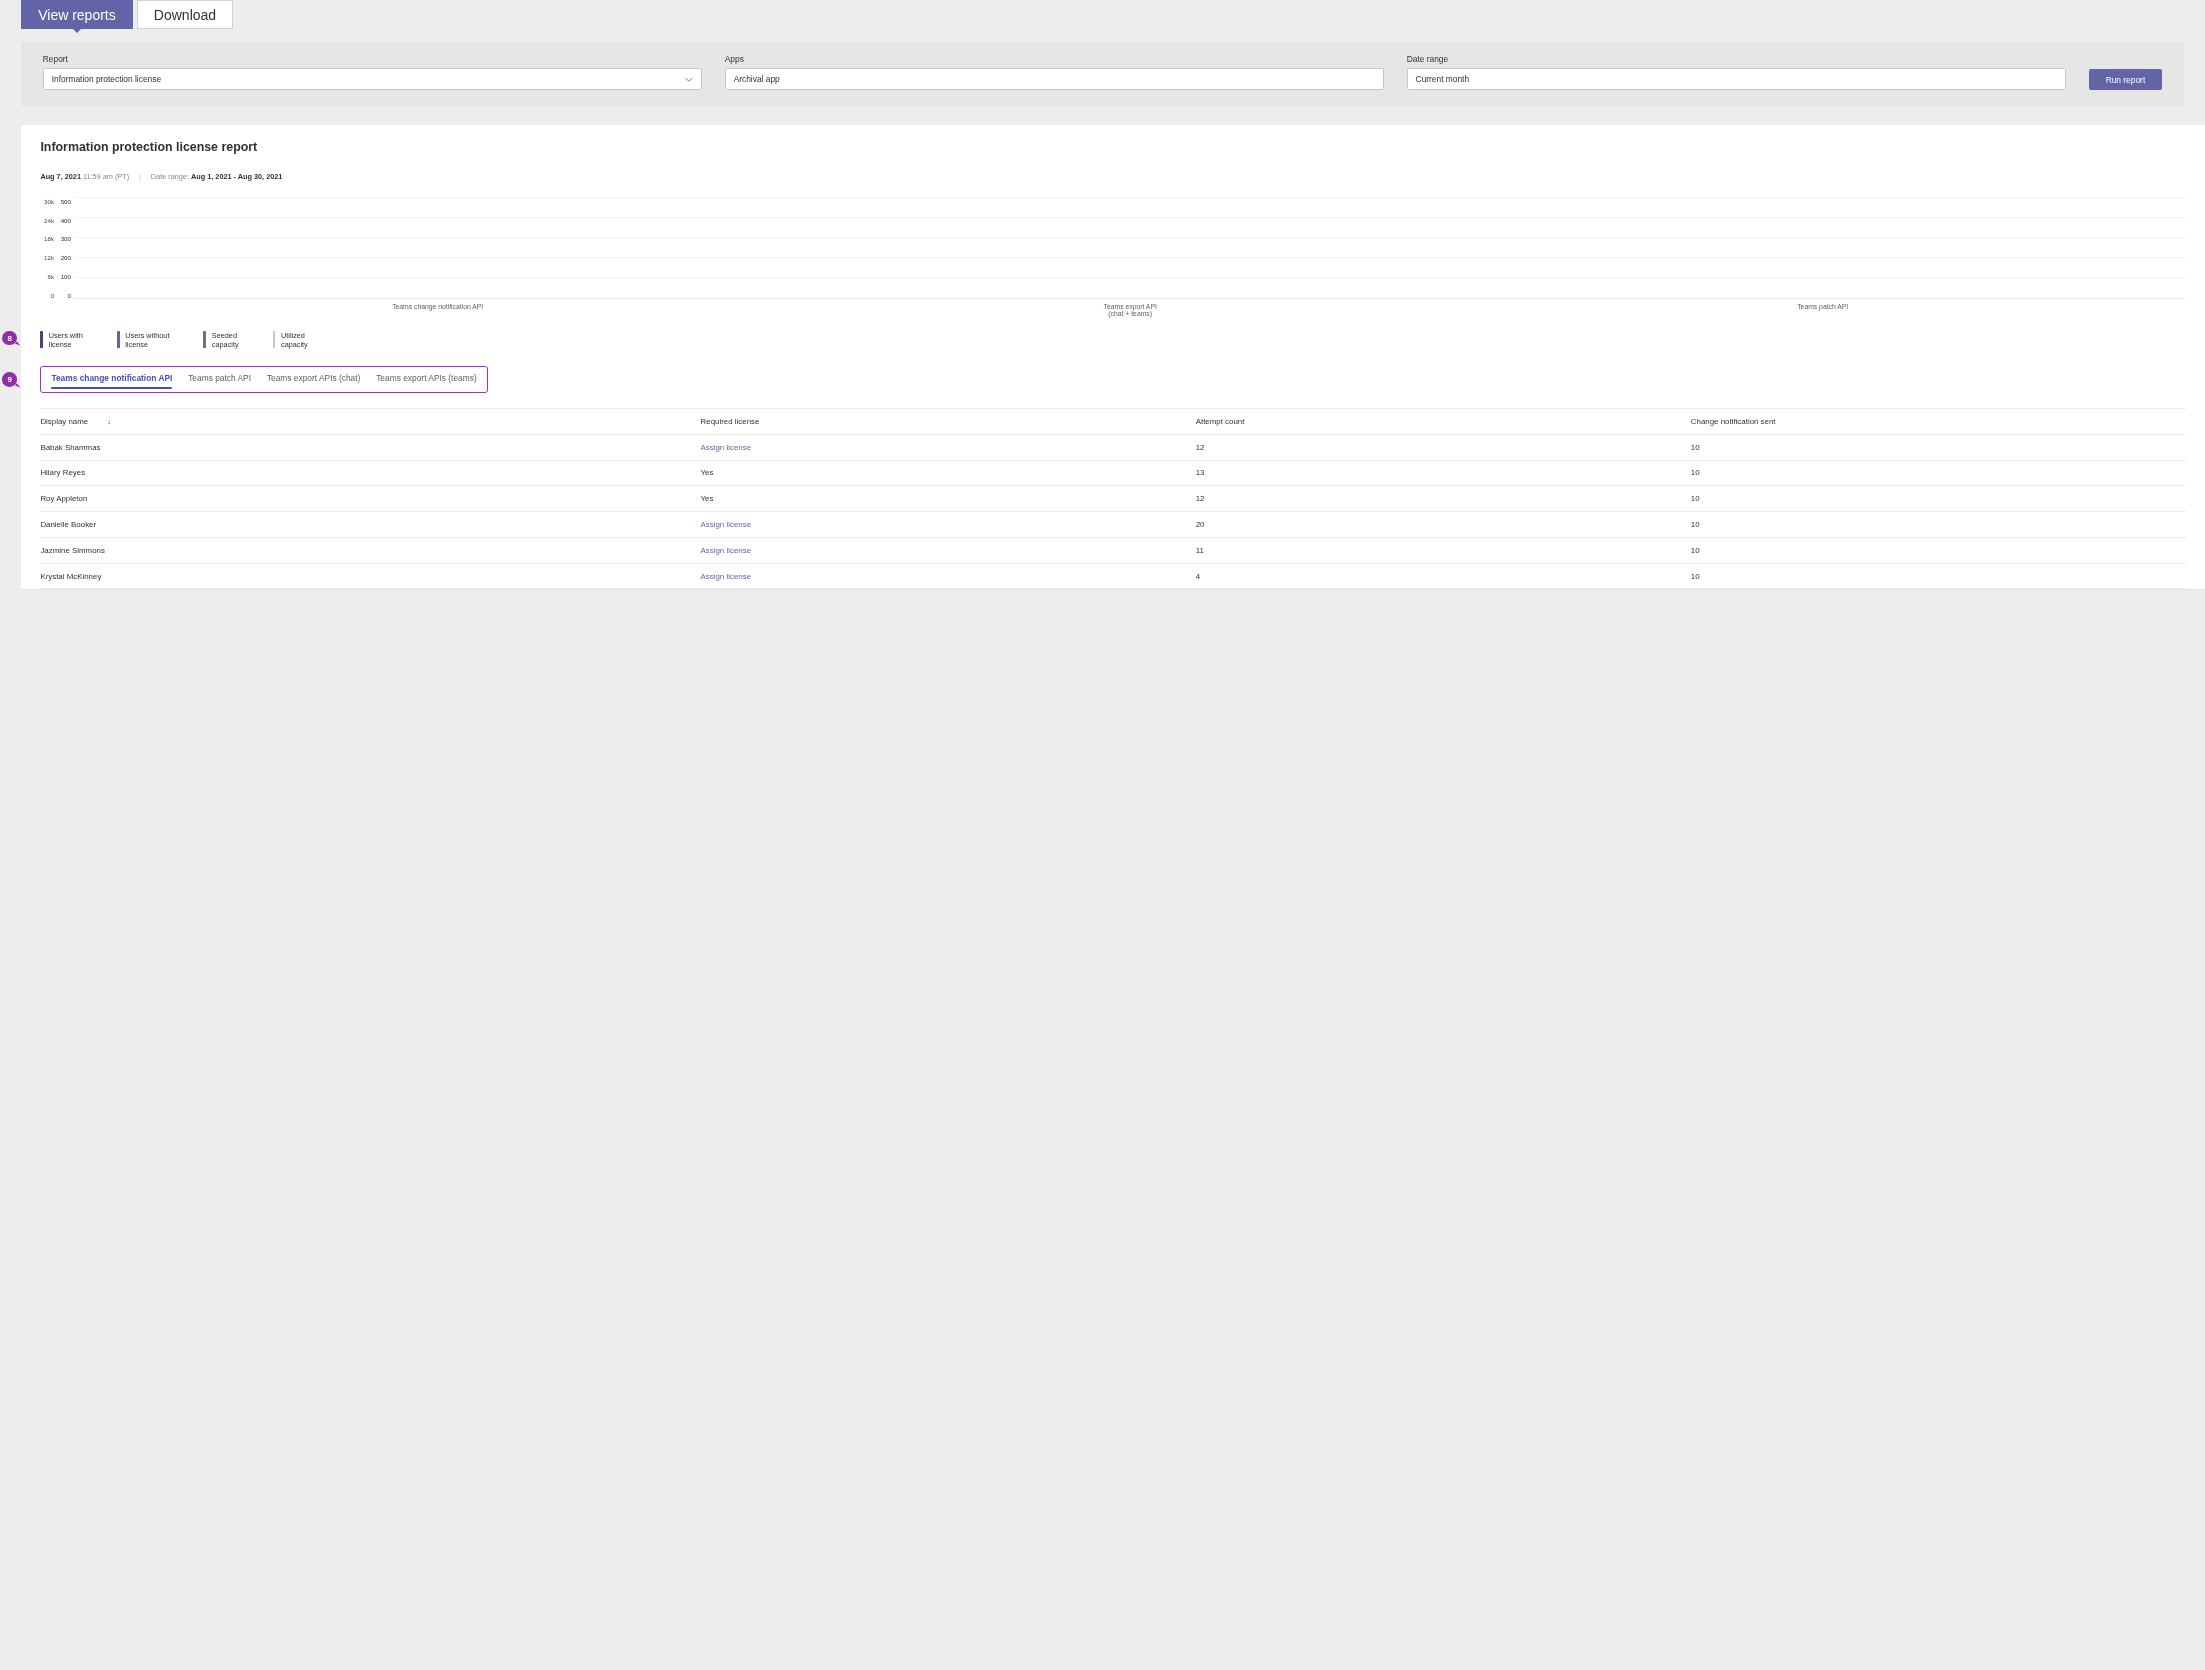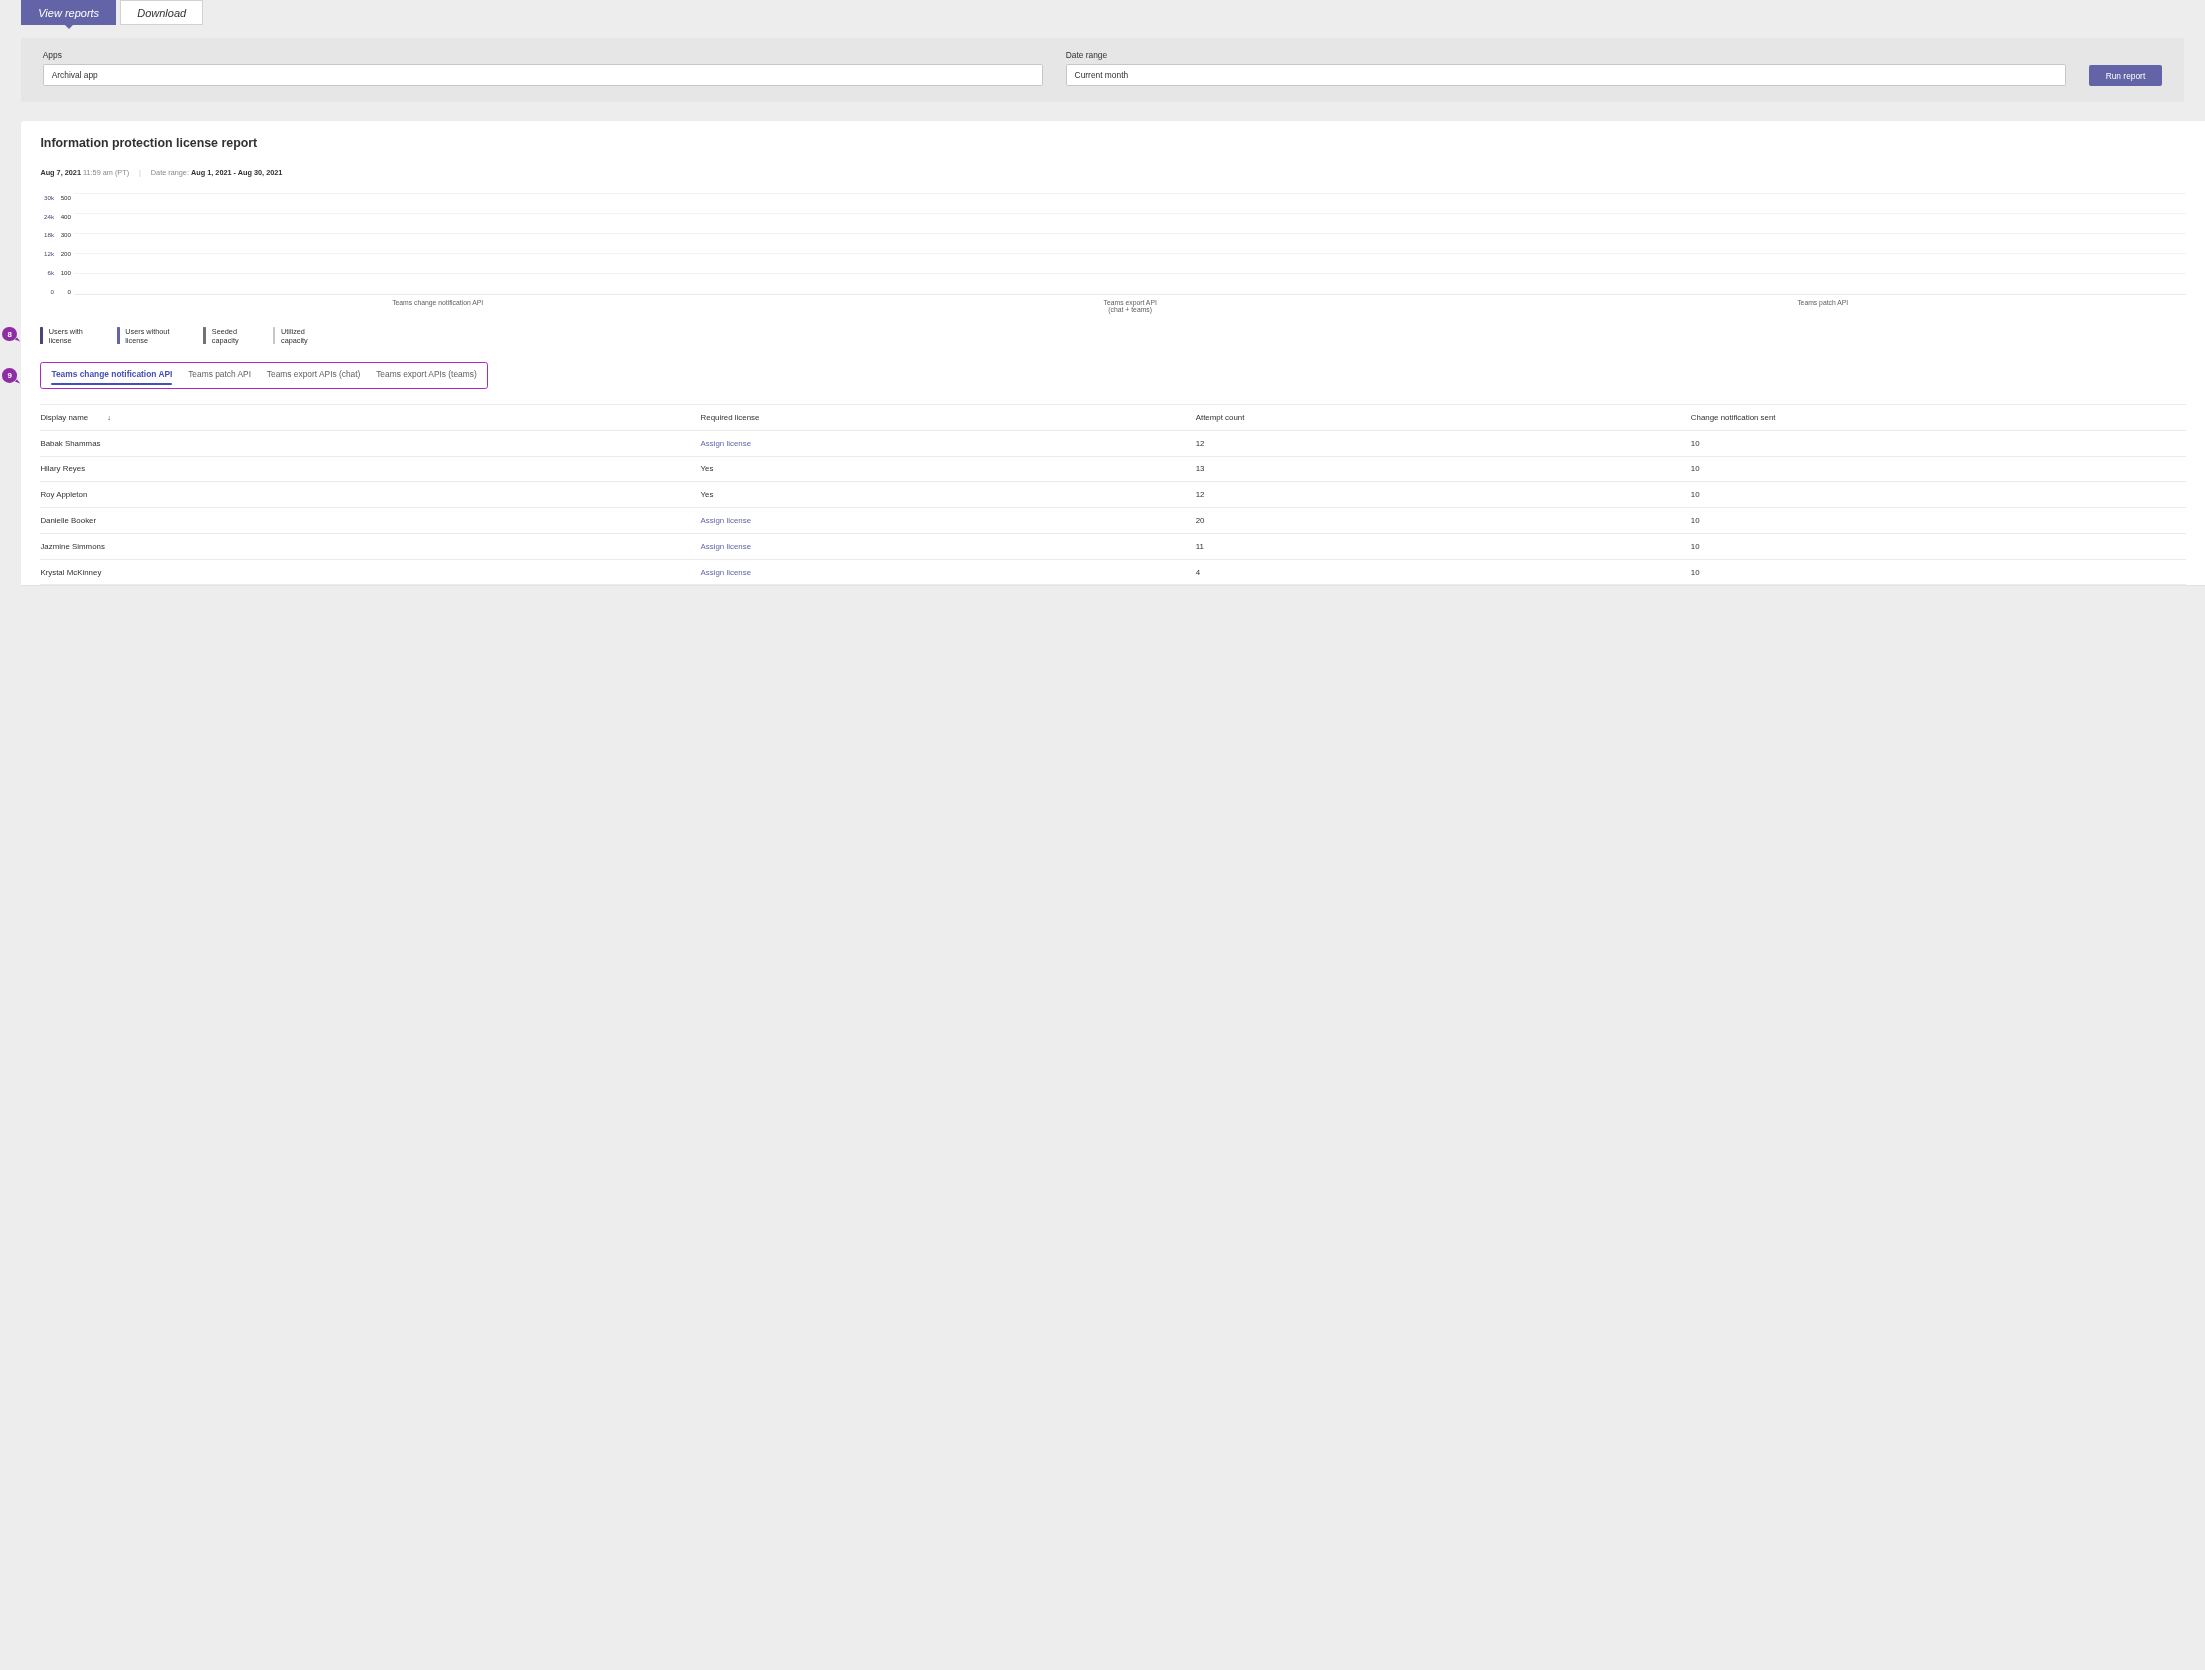--- a/index.html
+++ b/index.html
@@ -12,26 +12,25 @@
   .page { padding: 0 0 22.5px 0; }
 
   
   .top-tabs {
     display: flex;
     gap: 4.5px;
     padding: 0 0 0 21.4px;
   }
   .top-tab {
     padding: 5.6px 15.8px;
-    font-size: 11px;
+    font-size: 14px;
     background: #fff;
     border: 0.6px solid #d1d1d1;
     cursor: pointer;
     position: relative;
-    font-style: italic;
   }
   .top-tab.active {
     background: #6264a7;
     color: #fff;
     border-color: #6264a7;
   }
   .top-tab.active::after {
     content: "";
     position: absolute;
     left: 50%;
@@ -176,20 +175,29 @@
 <body>
 
 <div class="page">
 
   <div class="top-tabs">
     <div class="top-tab active">View reports</div>
     <div class="top-tab">Download</div>
   </div>
 
   <div class="filter-panel">
+    <div class="filter-group">
+      <div class="filter-label">Report</div>
+      <div class="filter-input">
+        <span>Information protection license</span>
+        <svg class="chevron" viewBox="0 0 12 12">
+            <path d="M1 3.5 L6 8 L11 3.5" fill="none" stroke="#605e5c" stroke-width="1.2"></path>
+          </svg>
+      </div>
+    </div>
     <div class="filter-group">
       <div class="filter-label">Apps</div>
       <div class="filter-input">
         <span>Archival app</span>
       </div>
     </div>
     <div class="filter-group">
       <div class="filter-label">Date range</div>
       <div class="filter-input">
         <span>Current month</span>

